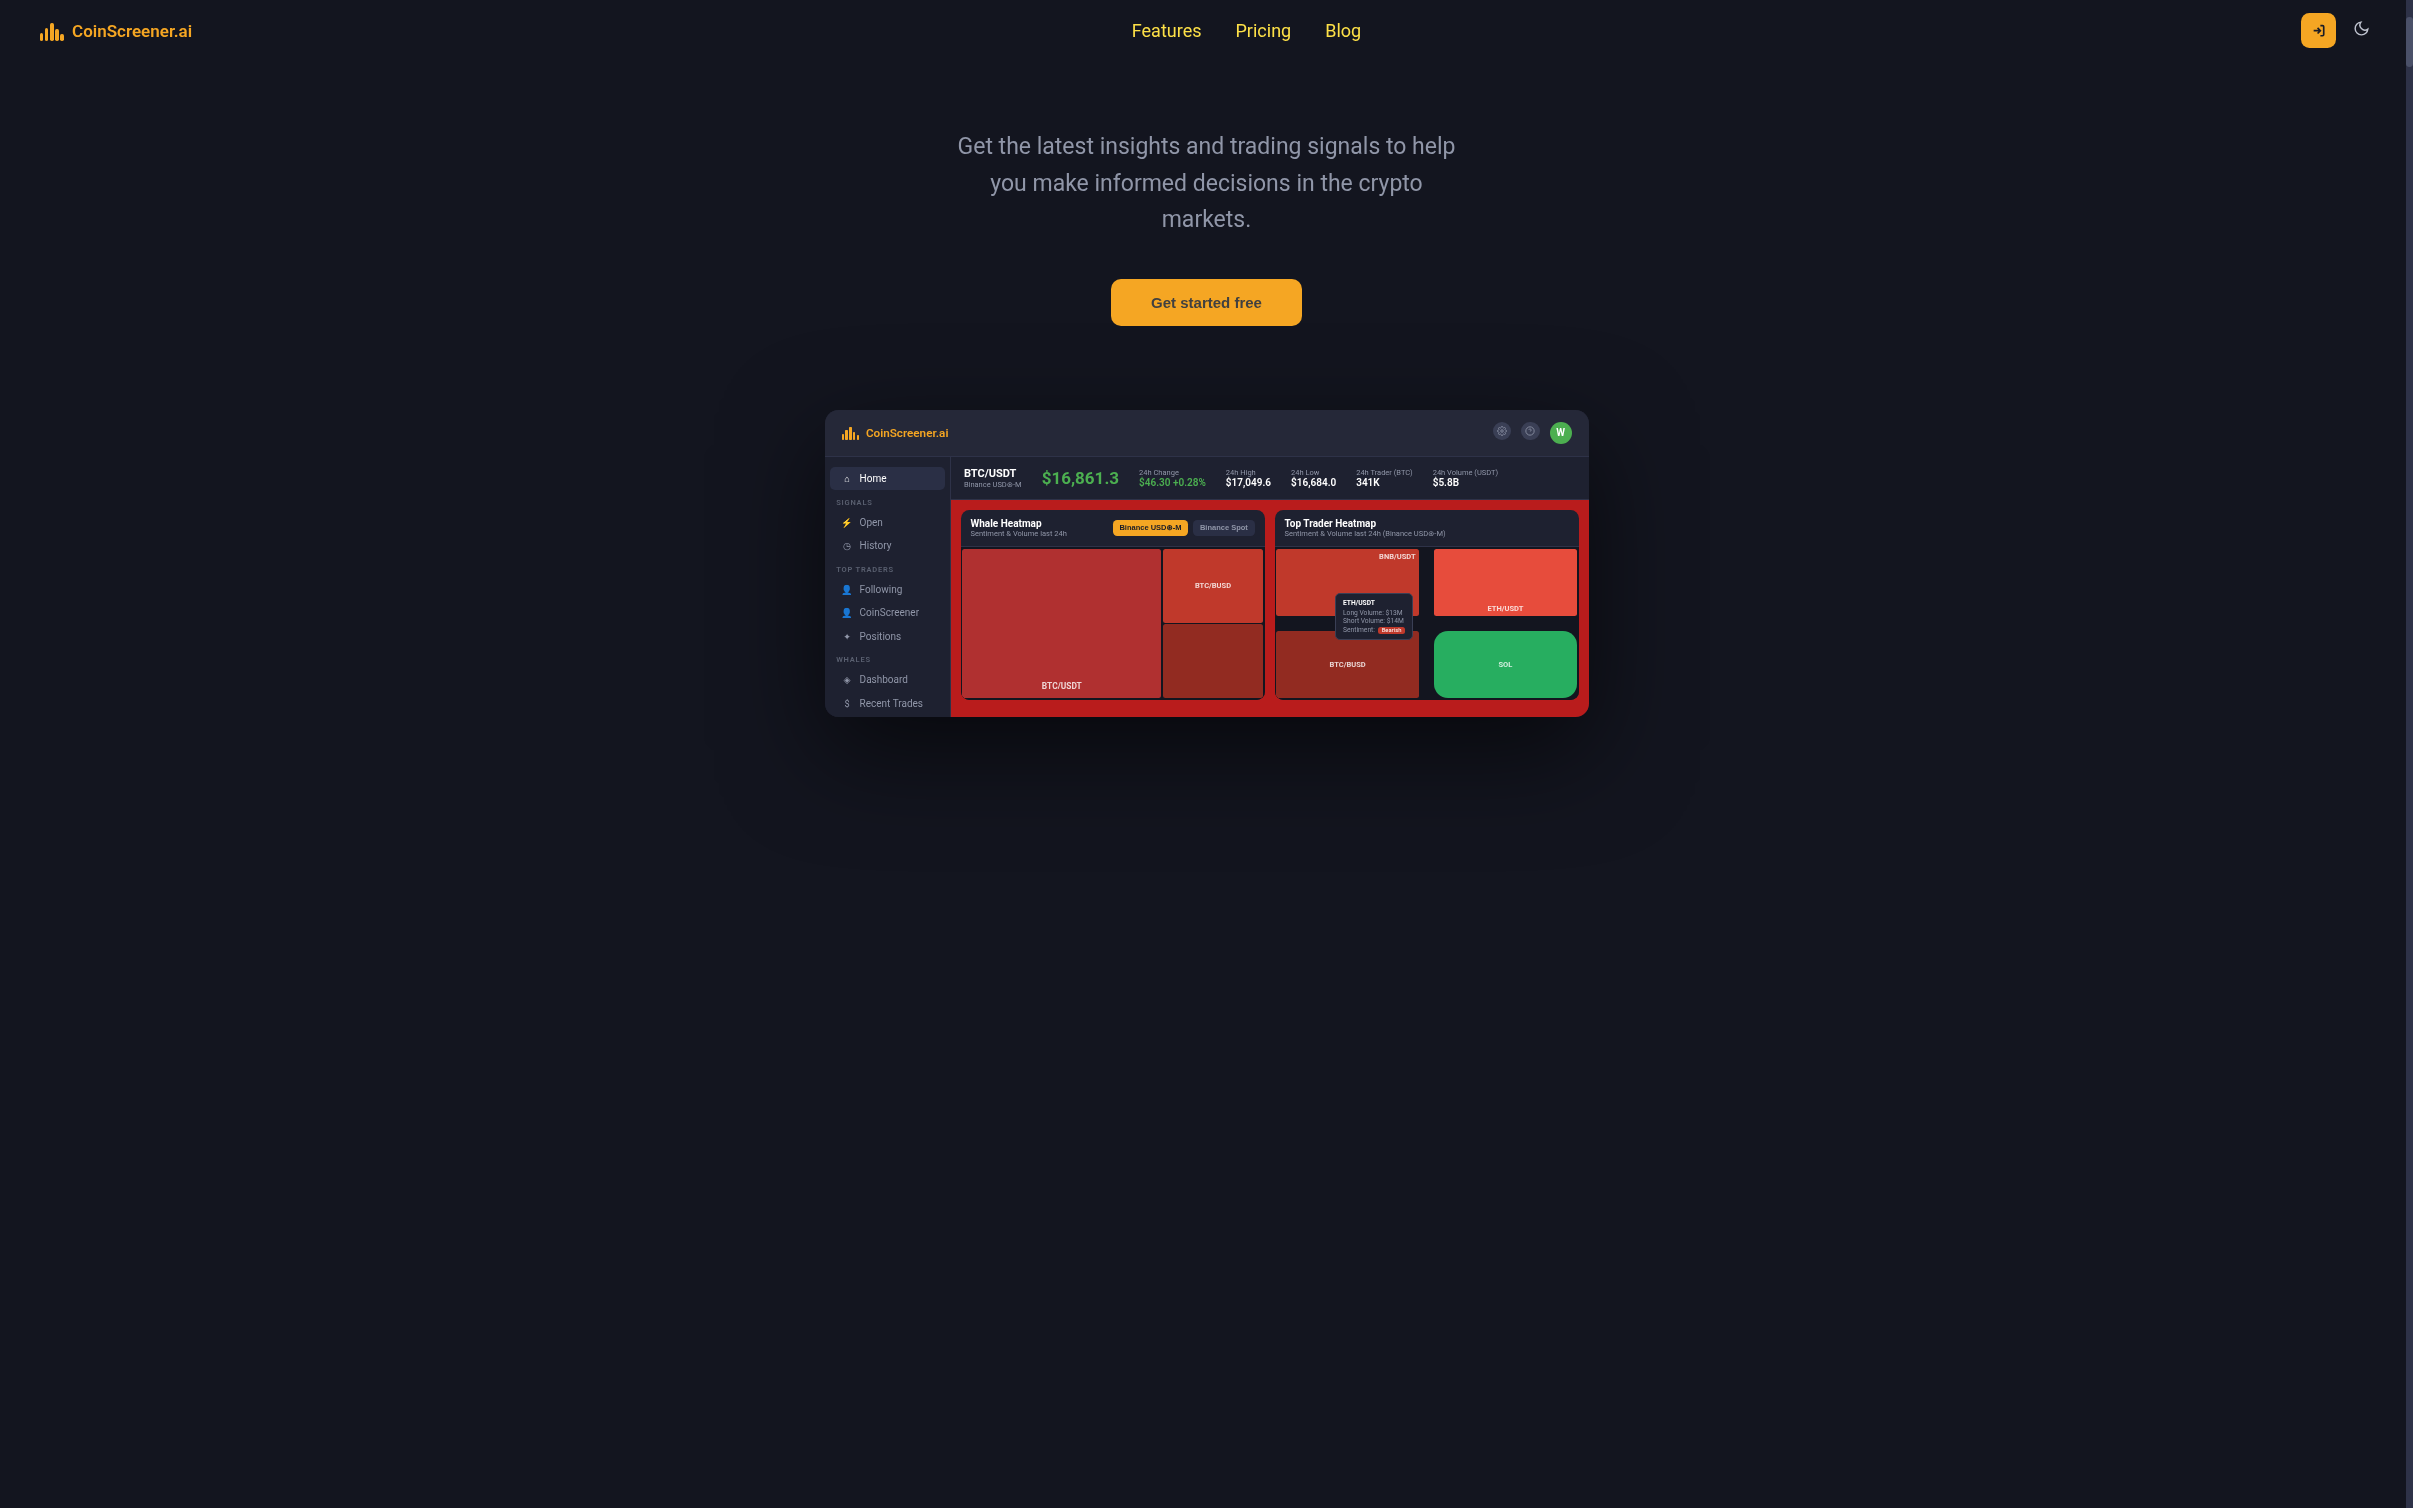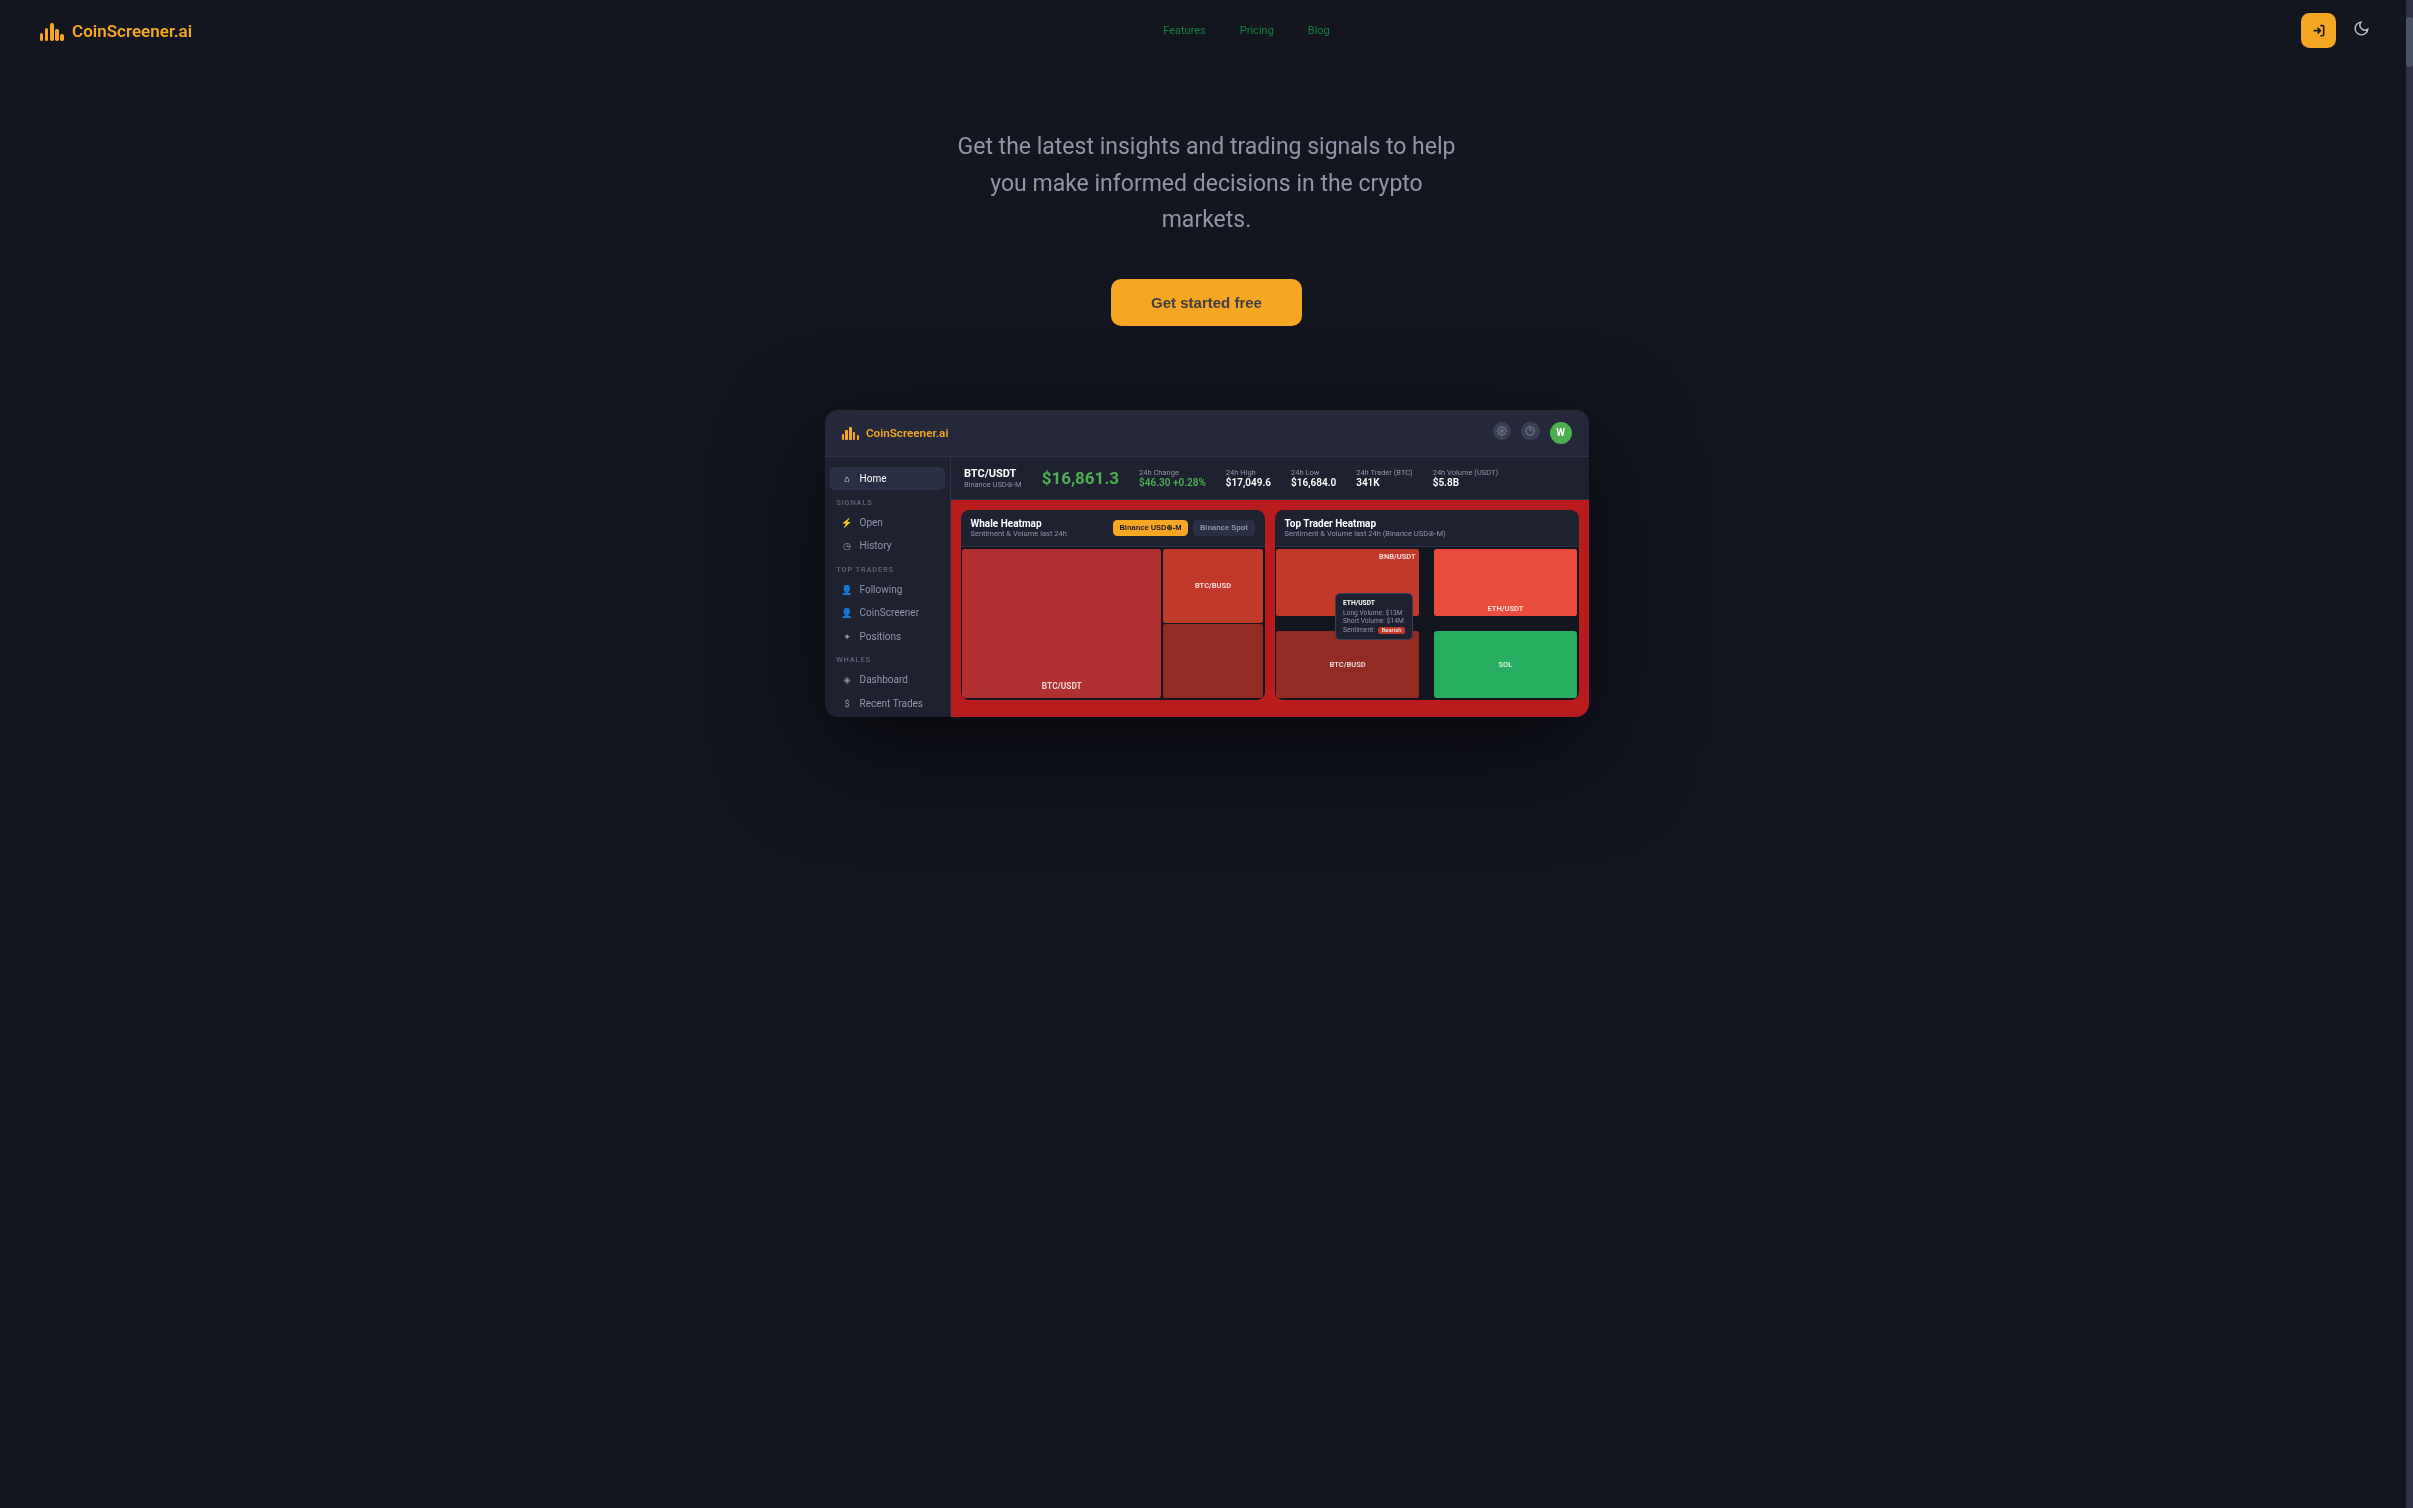--- a/index.html
+++ b/index.html
@@ -56,23 +56,23 @@
       color: #f5a623;
     }
 
     .nav-links {
       display: flex;
       align-items: center;
       gap: 34px;
     }
 
     .nav-link {
-      color: #15803d;
+      color: #fde047;
       text-decoration: none;
-      font-size: 11px;
+      font-size: 18px;
       font-weight: 400;
       cursor: pointer;
     }
 
     .nav-right {
       display: flex;
       align-items: center;
       gap: 13.4px;
     }
 
@@ -611,21 +611,21 @@
               </div>
             </div>
             <div style="flex:1; display:grid; grid-template-columns: 1fr 1fr; grid-template-rows: 1fr 1fr; gap:15px; padding:1.7px; background:#13151f; position:relative;">
 
               <div style="background:#c0392b; display:flex; align-items:flex-start; justify-content:flex-end; padding:3.4px; font-size:7.5px; font-weight:700; color:rgba(255,255,255,0.8); border-radius:2.5px;">BNB/USDT</div>
 
               <div style="background:#e74c3c; display:flex; align-items:flex-end; justify-content:center; padding-bottom:3.4px; font-size:7.5px; font-weight:700; color:rgba(255,255,255,0.8); border-radius:2.5px;">ETH/USDT</div>
 
               <div style="background:#922b21; display:flex; align-items:center; justify-content:center; font-size:7.5px; font-weight:700; color:rgba(255,255,255,0.8); border-radius:2.5px;">BTC/BUSD</div>
 
-              <div style="background:#27ae60; display:flex; align-items:center; justify-content:center; font-size:7.5px; font-weight:700; color:rgba(255,255,255,0.8); border-radius:3px;">SOL</div>
+              <div style="background:#27ae60; display:flex; align-items:center; justify-content:center; font-size:7.5px; font-weight:700; color:rgba(255,255,255,0.8); border-radius:14px;">SOL</div>
 
               <div class="tooltip-box">
                 <div class="tooltip-title">ETH/USDT</div>
                 <div class="tooltip-row">Long Volume: $13M</div>
                 <div class="tooltip-row">Short Volume: $14M</div>
                 <div style="display:flex;align-items:center;gap:3.4px;margin-top:1.7px;">
                   <span class="tooltip-row">Sentiment:</span>
                   <span class="tooltip-badge">Bearish</span>
                 </div>
               </div>

